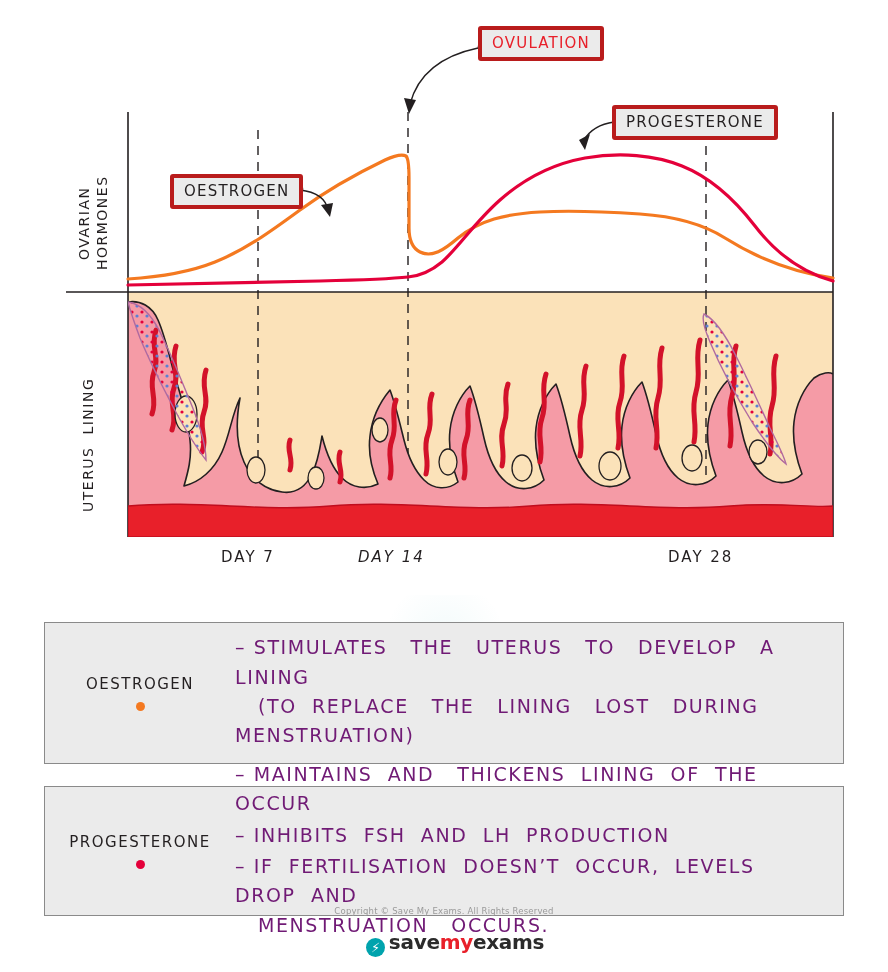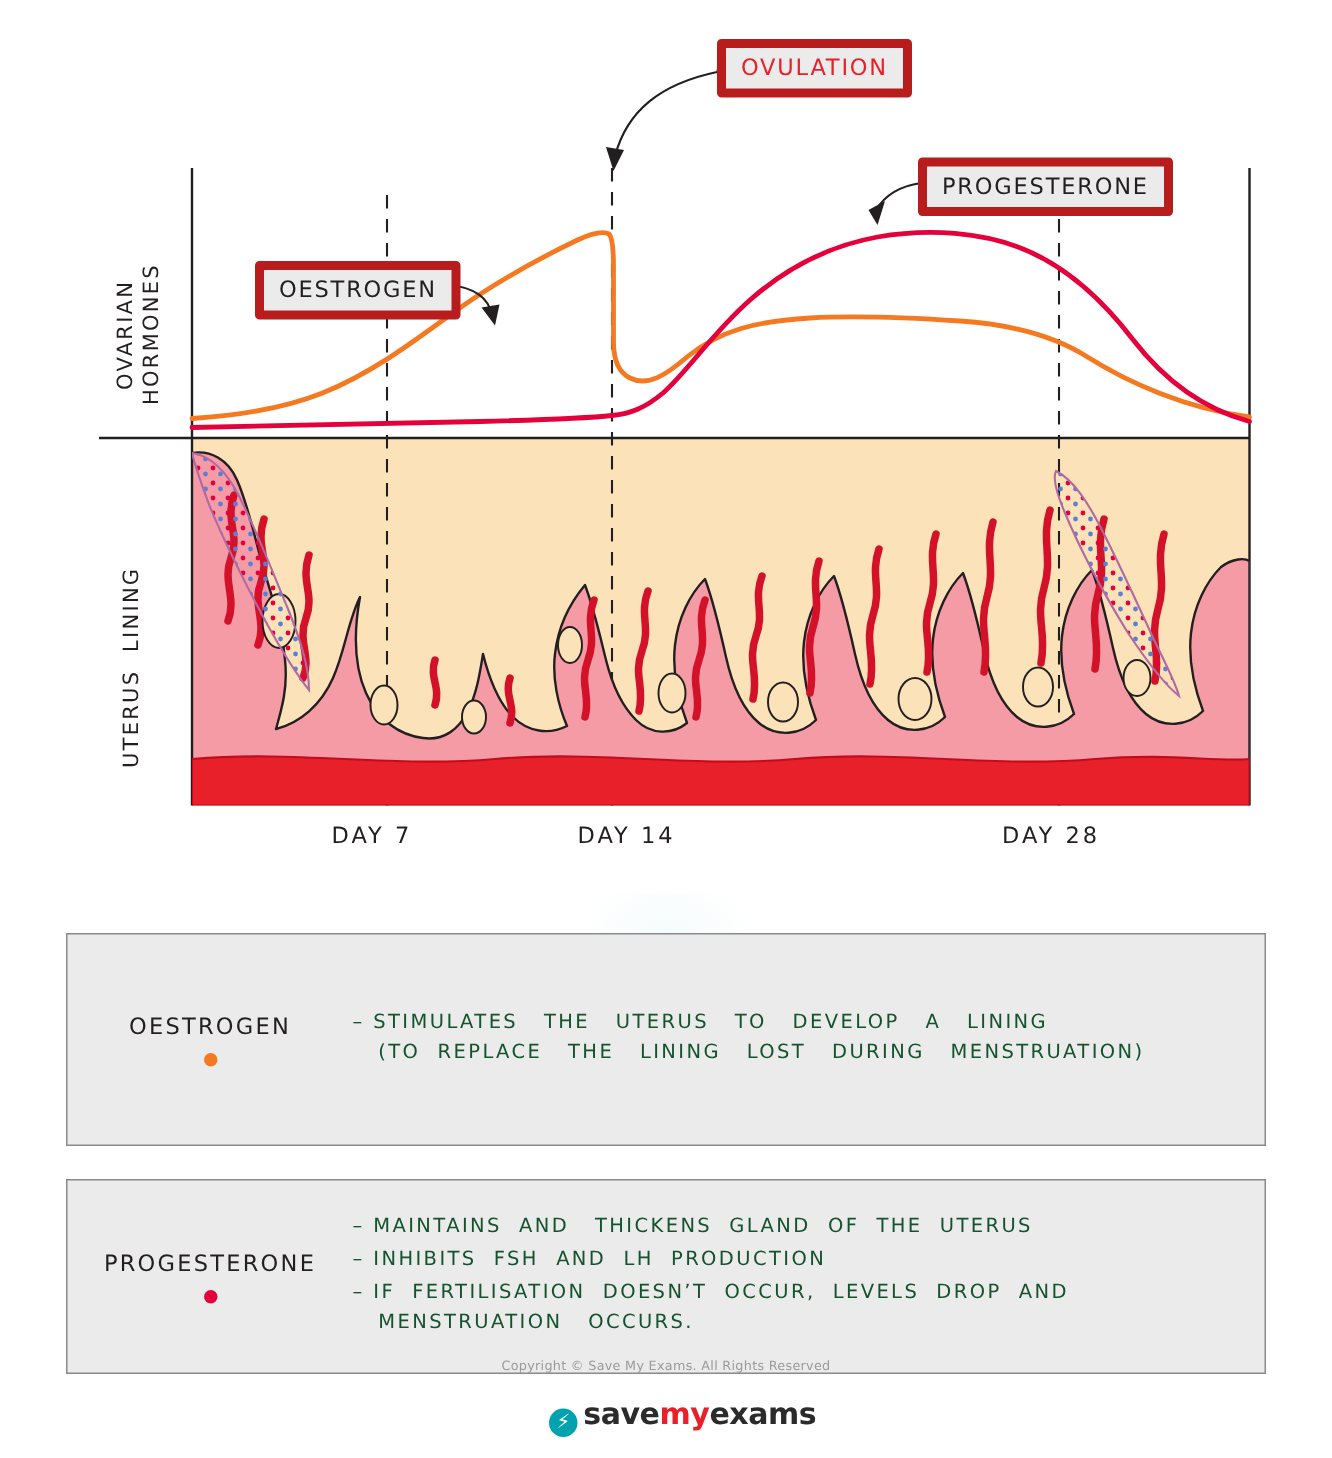--- a/index.html
+++ b/index.html
@@ -45,21 +45,21 @@
   }
   #label-uterus {
     left: 80px;
     top: 355px;
     height: 180px;
     width: 22px;
   }
   .callout {
     position: absolute;
     background: #ebebeb;
-    border: 6px solid #b91c1c;
+    border: 4px solid #b91c1c;
     border-radius: 3px;
     padding: 4px 10px 5px 10px;
     font-size: 15px;
     letter-spacing: 1.2px;
     color: #231f20;
     white-space: nowrap;
   }
   #callout-ovulation {
     left: 478px;
     top: 26px;
@@ -74,21 +74,21 @@
     top: 105px;
   }
   .day-label {
     position: absolute;
     font-size: 15px;
     letter-spacing: 2px;
     color: #231f20;
     text-align: center;
   }
   #day-7  { left: 221px; top: 548px; }
-  #day-14 { left: 385px; top: 548px; }
+  #day-14 { left: 358px; top: 548px; font-style: italic; }
   #day-28 { left: 668px; top: 548px; }
 
   .info-box {
     position: absolute;
     background: #ebebeb;
     border: 1px solid #8a8a8a;
     left: 44px;
     width: 800px;
     box-sizing: border-box;
     display: flex;
@@ -109,23 +109,23 @@
     width: 9px;
     height: 9px;
     border-radius: 50%;
     margin: 9px auto 0 auto;
   }
   .bullets {
     flex: 1 1 auto;
     padding-right: 18px;
   }
   .bullet {
-    font-size: 13px;
+    font-size: 19px;
     letter-spacing: 1.6px;
-    color: #14532d;
+    color: #701a75;
     line-height: 1.55;
     white-space: pre-wrap;
     margin: 0 0 2px 0;
   }
   .copyright {
     position: absolute;
     left: 0;
     width: 888px;
     text-align: center;
     top: 906px;
@@ -321,21 +321,21 @@
    (TO  REPLACE   THE   LINING   LOST   DURING   MENSTRUATION)</p>
     </div>
   </div>
 
   <div class="info-box" id="box-progesterone">
     <div class="hormone-name">
       <span>PROGESTERONE</span>
       <div class="dot" style="background:#E4003A"></div>
     </div>
     <div class="bullets">
-      <p class="bullet">– MAINTAINS  AND   THICKENS  GLAND  OF  THE  UTERUS</p>
+      <p class="bullet">– MAINTAINS  AND   THICKENS  LINING  OF  THE  OCCUR</p>
       <p class="bullet">– INHIBITS  FSH  AND  LH  PRODUCTION</p>
       <p class="bullet">– IF  FERTILISATION  DOESN’T  OCCUR,  LEVELS  DROP  AND
    MENSTRUATION   OCCURS.</p>
     </div>
   </div>
 
   <div class="copyright">Copyright © Save My Exams. All Rights Reserved</div>
 
   <div class="brand">
     <span class="mark">⚡</span><span class="dark">save</span><span class="mid">my</span><span class="dark">exams</span>

